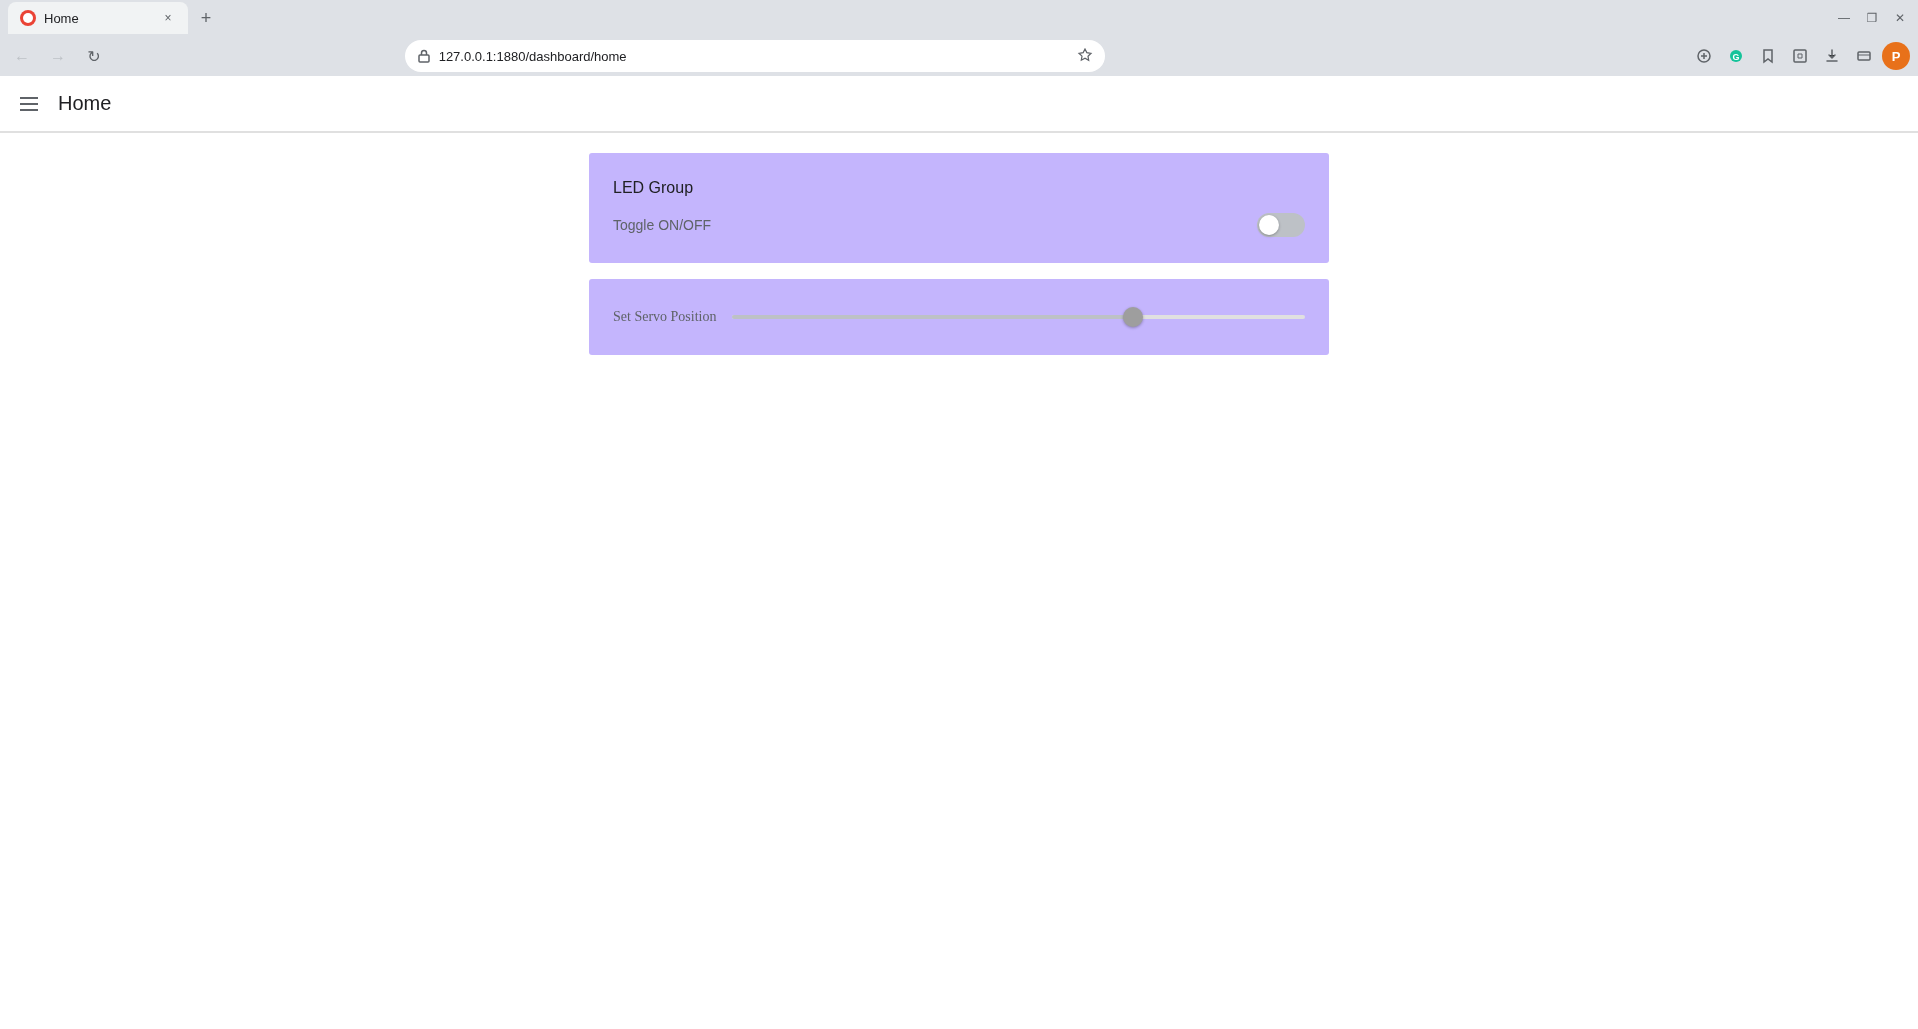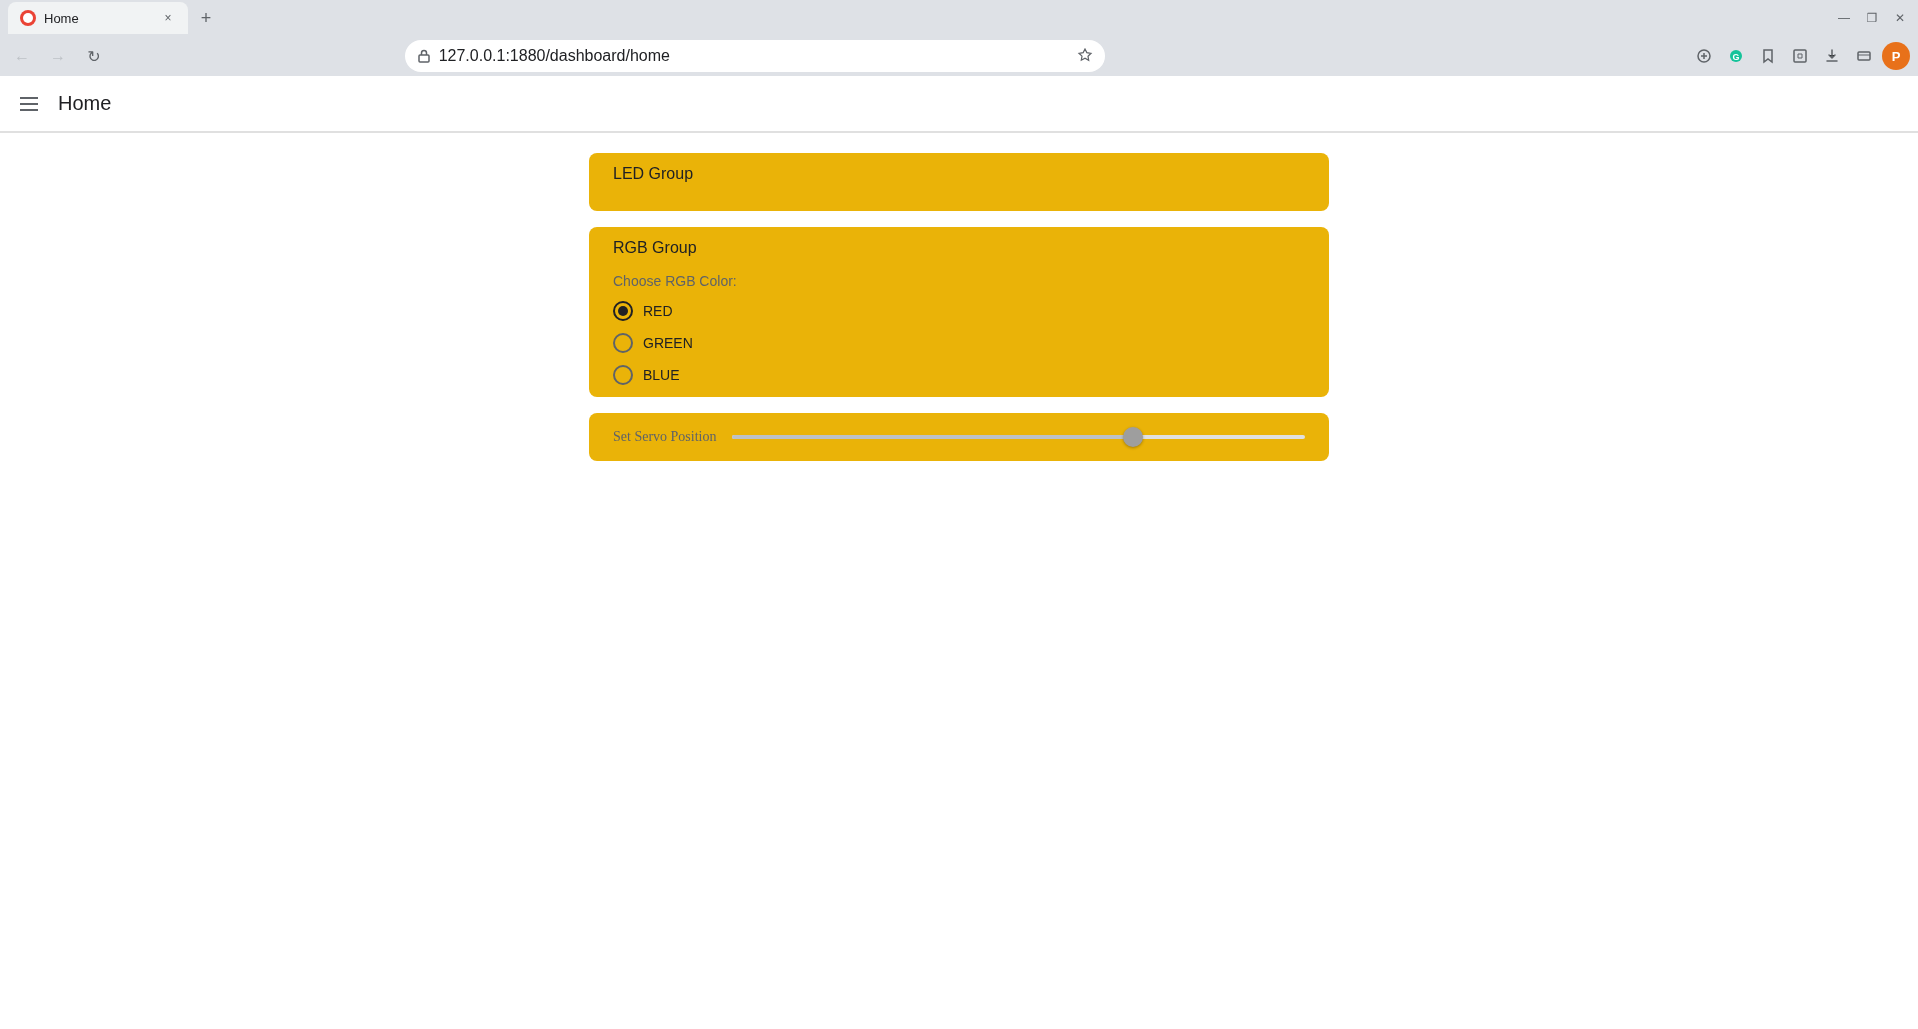--- a/index.html
+++ b/index.html
@@ -137,21 +137,21 @@
       border-radius: 16px;
       display: flex;
       align-items: center;
       padding: 0 12px;
       gap: 8px;
       max-width: 700px;
       margin: 0 auto;
     }
 
     .url-text {
-      font-size: 16px;
+      font-size: 13px;
       color: #202124;
       flex: 1;
     }
 
     .toolbar-icons {
       margin-left: auto;
       display: flex;
       align-items: center;
       gap: 4px;
     }
@@ -226,23 +226,23 @@
     }
 
     .main-content {
       padding: 20px;
       max-width: 780px;
       margin: 0 auto;
     }
 
     
     .card {
-      background: #eab308;
-      border-radius: 8px;
-      padding: 12px 24px;
+      background: #c4b5fd;
+      border-radius: 3px;
+      padding: 26px 24px;
       margin-bottom: 16px;
     }
 
     .card-title {
       font-size: 16px;
       font-weight: 500;
       color: #202124;
       margin-bottom: 16px;
     }
 
@@ -471,42 +471,30 @@
       <span></span>
     </div>
     <span class="app-title">Home</span>
   </div>
   <div class="divider-line"></div>
 
   <div class="main-content">
 
     <div class="card">
       <div class="card-title">LED Group</div>
-    </div>
-
-    <div class="card">
-      <div class="card-title">RGB Group</div>
-      <div class="rgb-section-label">Choose RGB Color:</div>
-      <div class="radio-group">
-        <div class="radio-item">
-          <div class="radio-outer selected">
-            <div class="radio-inner"></div>
+      <div class="control-row">
+        <span class="control-label">Toggle ON/OFF</span>
+        <div class="toggle-switch">
+          <div class="toggle-track">
+            <div class="toggle-thumb"></div>
           </div>
-          <span class="radio-label">RED</span>
         </div>
-        <div class="radio-item">
-          <div class="radio-outer"></div>
-          <span class="radio-label">GREEN</span>
-        </div>
-        <div class="radio-item">
-          <div class="radio-outer"></div>
-          <span class="radio-label">BLUE</span>
-        </div>
-      </div>
-    </div>
+      </div>
+    </div>
+
 
     <div class="card">
       <div class="slider-row">
         <span class="slider-label">Set Servo Position</span>
         <div class="slider-container">
           <div class="slider-track">
             <div class="slider-fill"></div>
           </div>
           <div class="slider-thumb"></div>
         </div>

